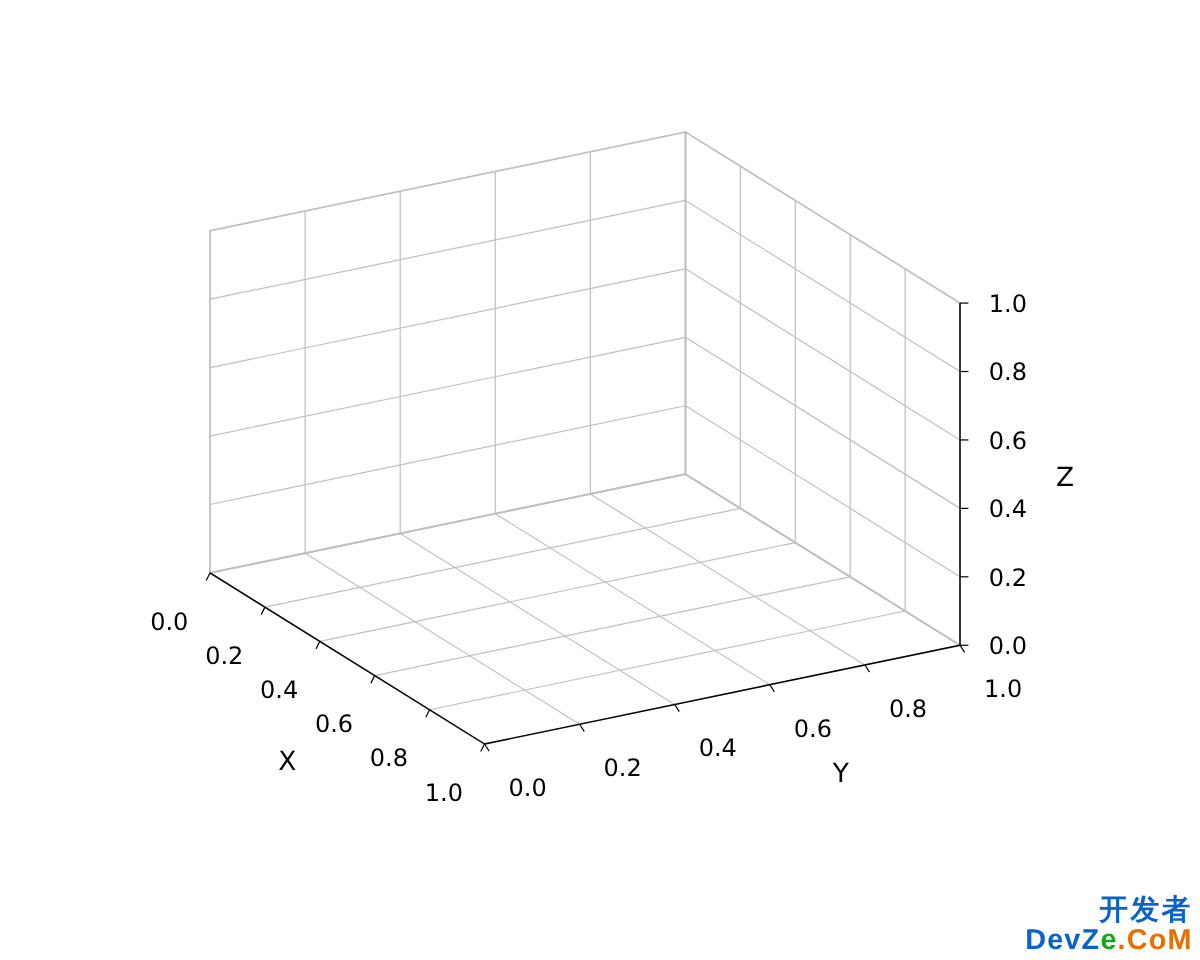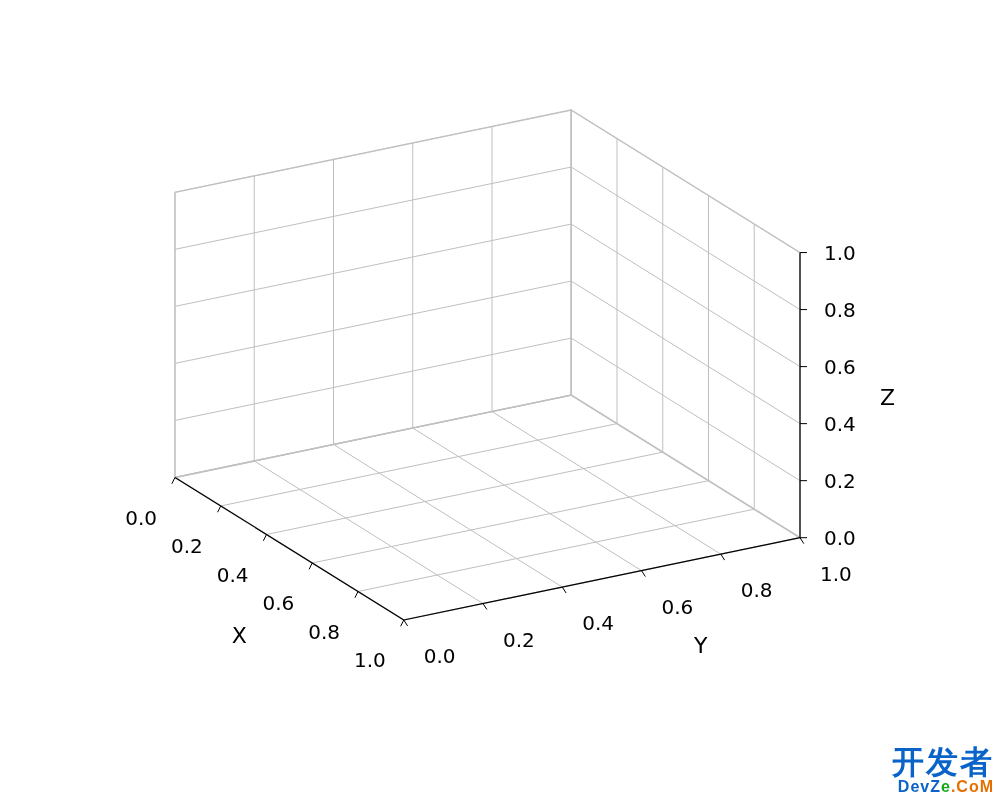--- a/index.html
+++ b/index.html
@@ -50,28 +50,28 @@
   }
   .watermark {
     position: absolute;
     right: 6px;
     bottom: 4px;
     text-align: right;
     line-height: 1.05;
     pointer-events: none;
   }
   .wm-top {
-    font-size: 32px;
+    font-size: 24px;
     font-weight: 700;
     color: #0a63c9;
     letter-spacing: 2px;
-    font-family: Liberation Serif, serif;
+    font-family: Liberation Sans, sans-serif;
   }
   .wm-bot {
-    font-size: 16px;
+    font-size: 24px;
     font-weight: 700;
     letter-spacing: 1px;
     font-family: "Arial Black", Arial, sans-serif;
   }
   .wm-bot .c1 { color: #0a63c9; }
   .wm-bot .c2 { color: #17a81a; }
   .wm-bot .c3 { color: #e76f00; }
 </style>
 </head>
 <body>

